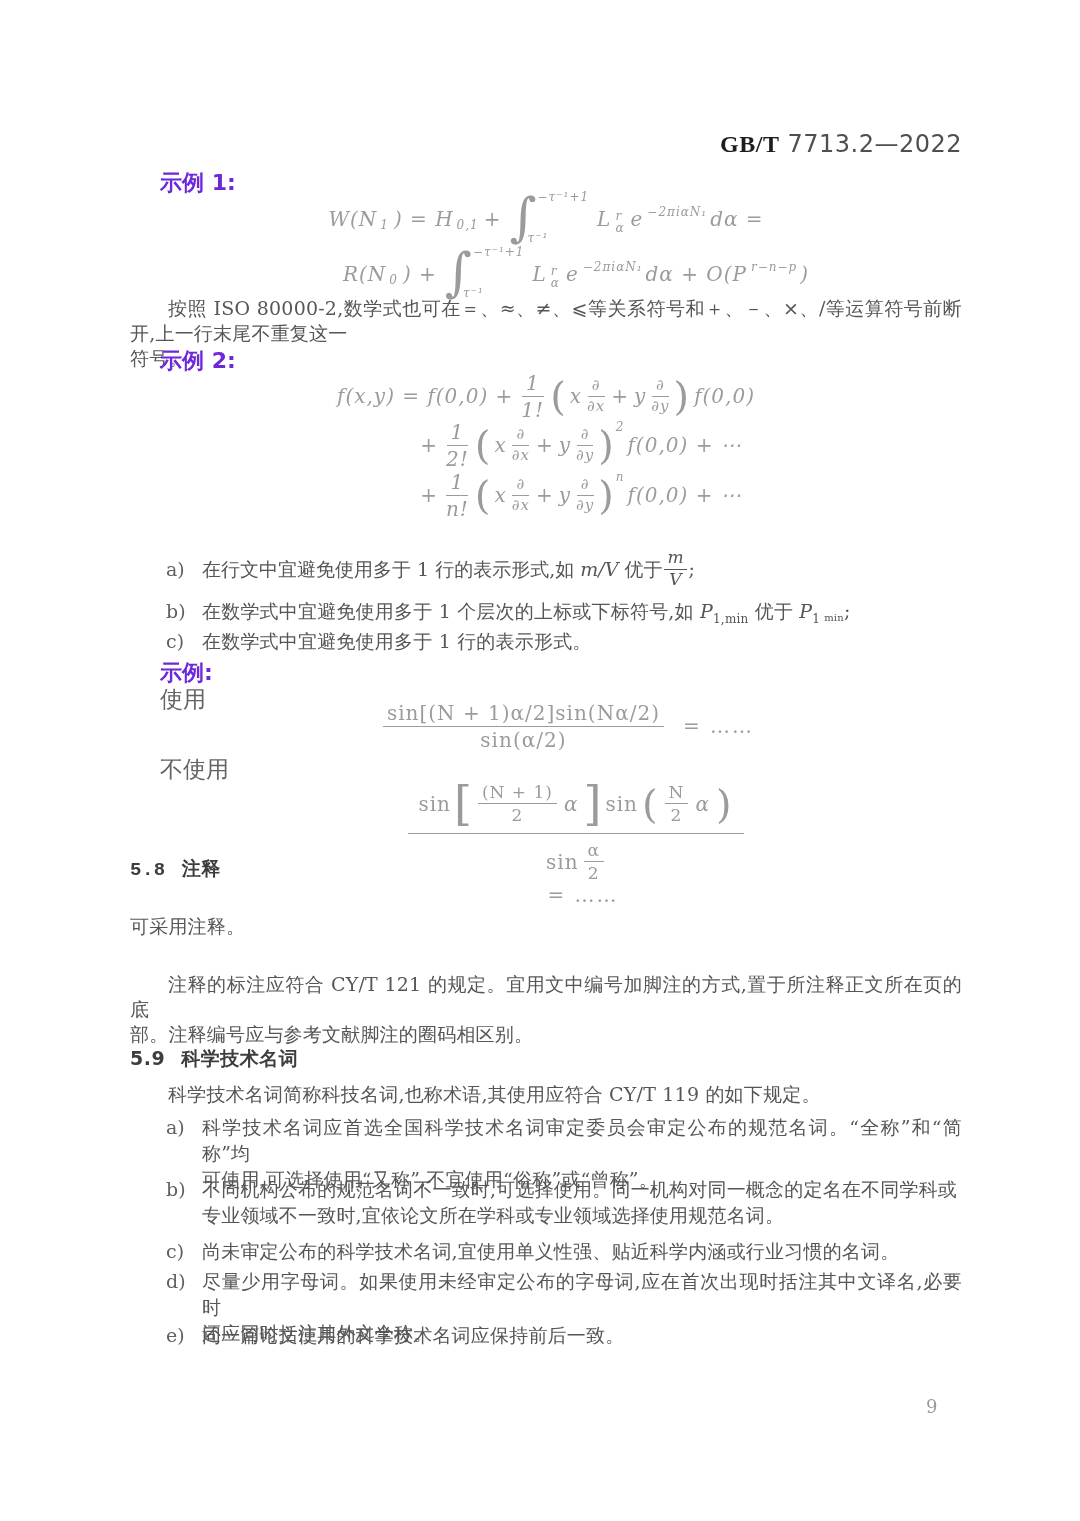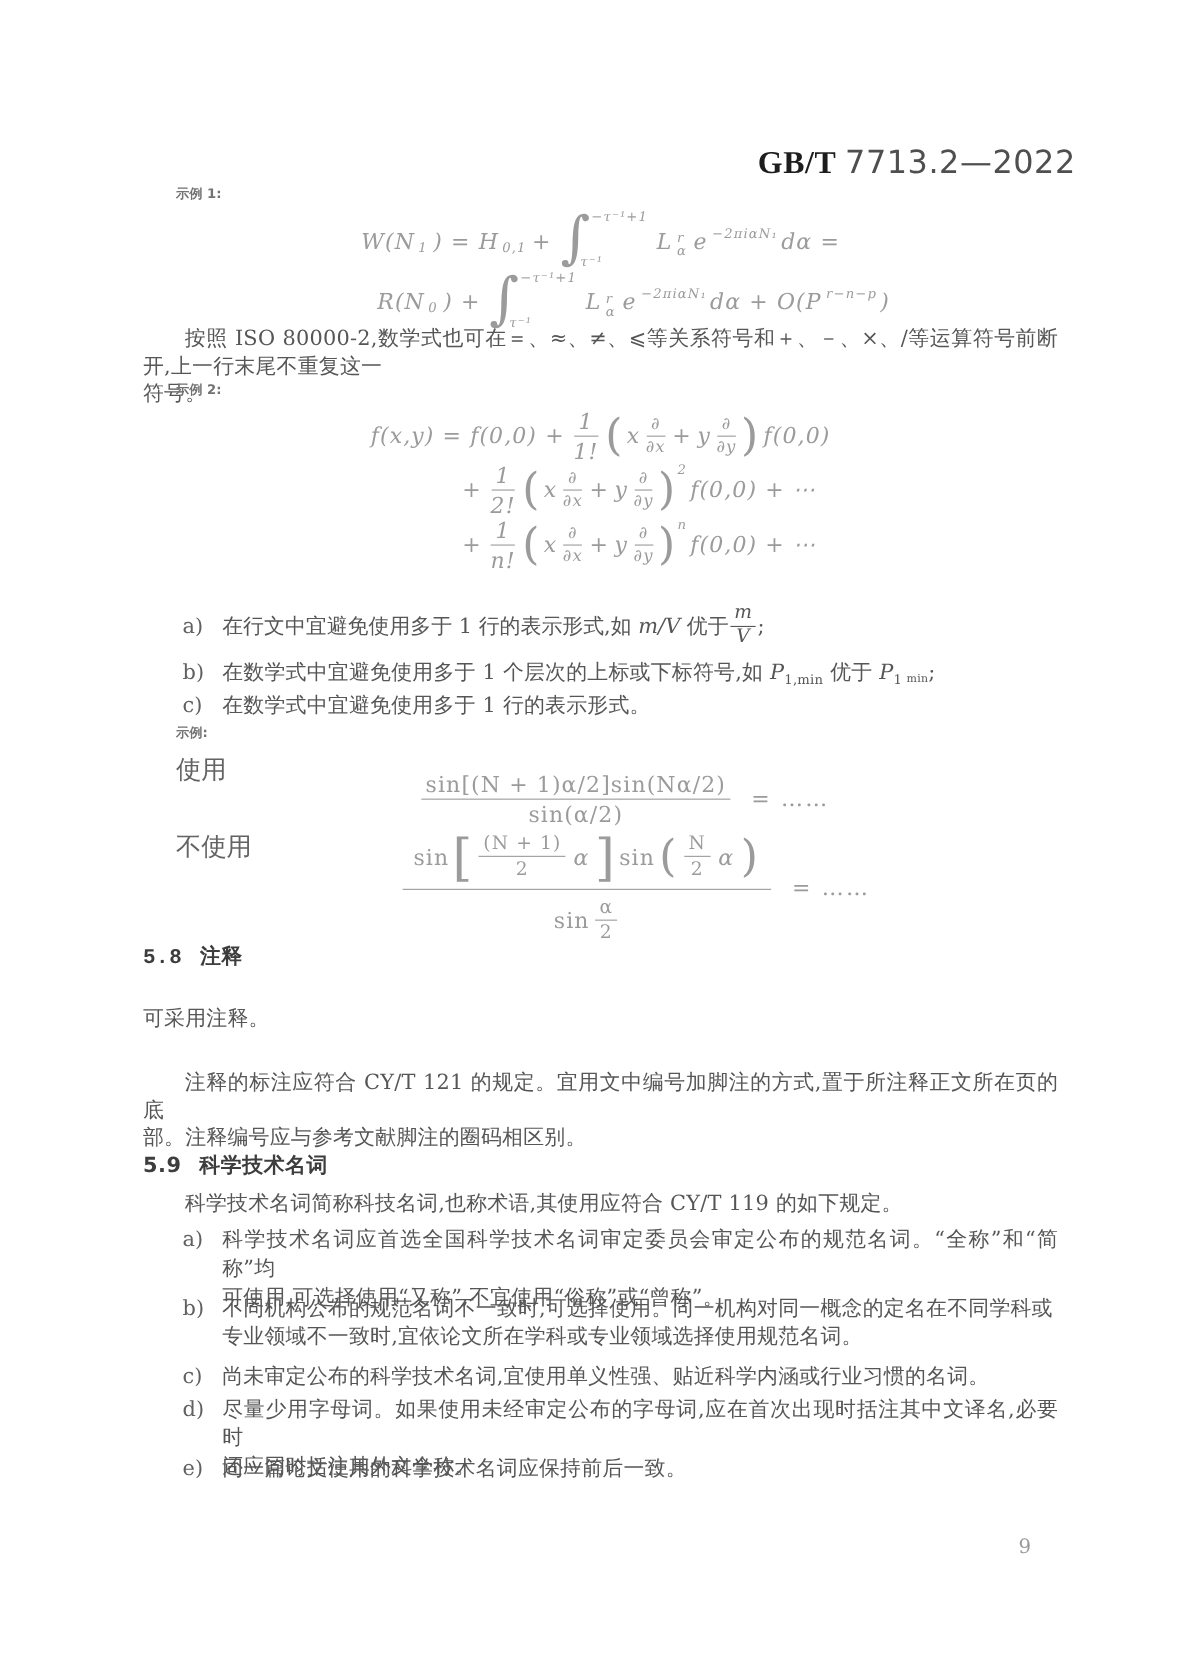--- a/index.html
+++ b/index.html
@@ -1,30 +1,30 @@
 <!DOCTYPE html>
 <html><head>
 <meta charset="utf-8">
 <style>
   html,body{margin:0;padding:0;background:#ffffff;}
   .page{position:relative;width:1080px;height:1521px;background:#ffffff;overflow:hidden;
         font-family:"DejaVu Serif","Liberation Serif",serif;color:#5a5a5a;}
   .content{position:absolute;left:130px;top:0;width:832px;height:1521px;}
 
   
-  .hdr{position:absolute;top:130px;right:102px;font-size:29px;letter-spacing:.5px;white-space:nowrap;}
+  .hdr{position:absolute;top:130px;right:118px;font-size:24px;letter-spacing:.5px;white-space:nowrap;}
   .hdr .code{font-weight:bold;color:#1d1d1d;font-family:"Liberation Serif",serif;}
   .hdr .num{color:#4f4f4f;margin-left:8px;font-family:"DejaVu Sans","Liberation Sans",sans-serif;font-weight:500;}
 
   
   .sec-h{position:absolute;left:0;font-family:"DejaVu Sans","Liberation Sans",sans-serif;
          font-weight:bold;color:#3d3d3d;font-size:19px;letter-spacing:.5px;white-space:nowrap;}
   .sec-h .sec-num{margin-right:16px;}
   .ex-label{position:absolute;left:30px;font-family:"DejaVu Sans","Liberation Sans",sans-serif;
-            font-weight:bold;color:#737373;font-size:12px;white-space:nowrap;}
+            font-weight:bold;color:#6d28d9;font-size:22px;white-space:nowrap;}
   .plain-label{position:absolute;left:30px;font-size:23px;color:#636363;white-space:nowrap;}
 
   
   .para{position:absolute;left:0;width:832px;font-size:19px;line-height:25px;color:#565656;
         text-align:justify;letter-spacing:.2px;}
   .para .ln{display:block;}
   .para .ln.first{text-indent:2em;}
 
   
   .li{position:absolute;left:36px;width:796px;font-size:19px;line-height:26px;color:#565656;}
@@ -237,21 +237,21 @@
     <div class="f-line" style="top:700px;height:52px;padding-left:40px;box-sizing:border-box;font-style:normal;">
       <span class="frac">
           <span class="fn">sin[(N + 1)α/2]sin(Nα/2)</span>
           <span class="fd">sin(α/2)</span>
         </span>
       <span class="eq">= ……</span>
     </div>
 
     <div class="plain-label" style="top:754px;">不使用</div>
 
-    <div class="f-line" style="top:759px;height:96px;padding-left:60px;box-sizing:border-box;font-style:normal;">
+    <div class="f-line" style="top:796px;height:96px;padding-left:60px;box-sizing:border-box;font-style:normal;flex-direction:column;">
       <span class="frac bigfrac">
         <span class="fn">
           <span class="roman">sin</span>
           <span class="bigbr">[</span>
           <span class="frac inner">
               <span class="fn">(N + 1)</span>
               <span class="fd">2</span>
             </span>
           <span class="mi">α</span>
           <span class="bigbr">]</span>

